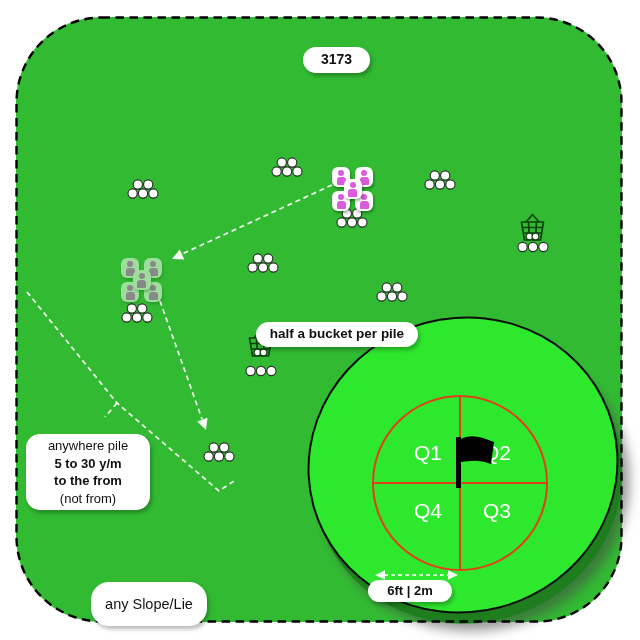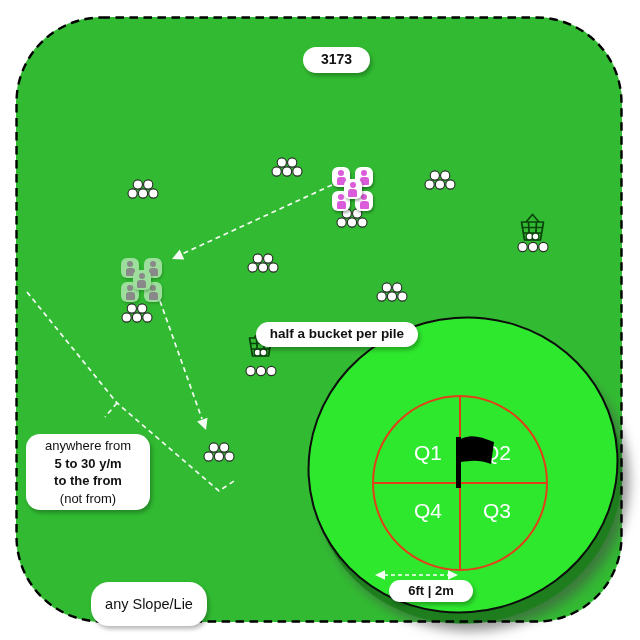--- a/index.html
+++ b/index.html
@@ -58,21 +58,21 @@
         text-align:center;z-index:60;line-height:1.25;}
   #pill-id{left:303px;top:47px;width:67px;height:26px;border-radius:13px;
         font-size:14px;font-weight:700;}
   #pill-bucket{left:256px;top:322px;width:162px;height:25px;border-radius:12.5px;
         font-size:13.5px;font-weight:600;}
   #box-distance{left:26px;top:434px;width:124px;height:76px;border-radius:14px;
         font-size:13px;line-height:17.5px;}
   #box-distance .b{font-weight:700;}
   #pill-conditions{left:91px;top:582px;width:116px;height:44px;border-radius:18px;
         font-size:14.5px;font-weight:500;line-height:17px;}
-  #pill-scale{left:389px;top:580px;width:84px;height:22px;border-radius:11px;
+  #pill-scale{left:368px;top:580px;width:84px;height:22px;border-radius:11px;
         font-size:13px;font-weight:600;}
 </style>
 </head>
 <body>
 
 <div id="field" class="abs"></div>
 
 <svg id="scene" class="abs" viewBox="0 0 640 640" xmlns="http://www.w3.org/2000/svg">
   <defs>
     <circle id="ball" r="4.6" fill="#fff" stroke="#2a2a2a" stroke-width="1.1"></circle>
@@ -220,21 +220,21 @@
 
 <div id="pill-id" class="abs pill">
   <span>3173</span>
 </div>
 
 <div id="pill-bucket" class="abs pill">
   <span>half a bucket per pile</span>
 </div>
 
 <div id="box-distance" class="abs pill">
-  <span>anywhere from</span>
+  <span>anywhere pile</span>
   <span class="b">5 to 30 y/m</span>
   <span class="b">to the from</span>
   <span>(not from)</span>
 </div>
 
 <div id="pill-conditions" class="abs pill">
   <span>any Slope/Lie</span>
 </div>
 
 <div id="pill-scale" class="abs pill">

